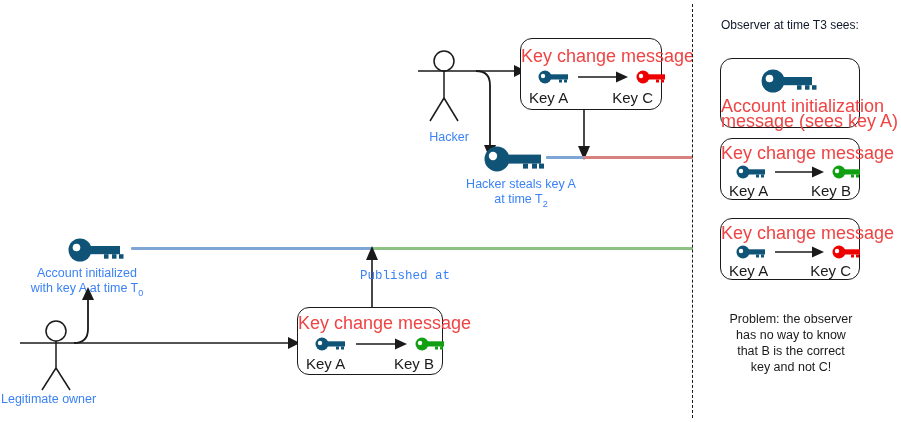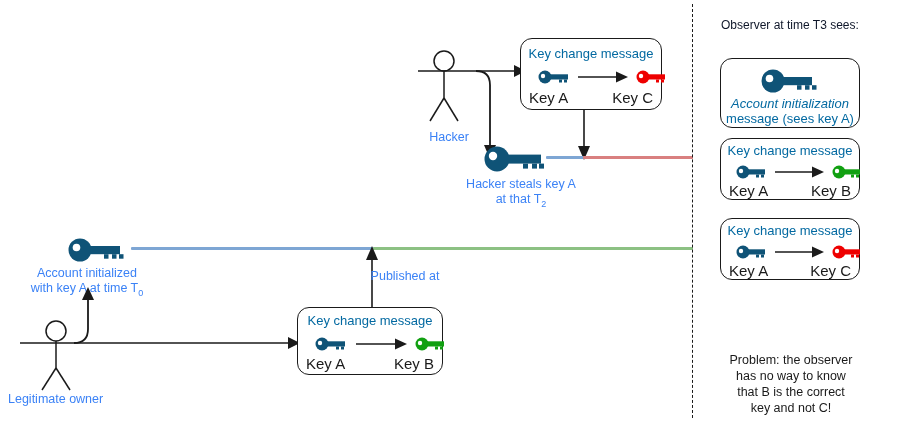--- a/index.html
+++ b/index.html
@@ -26,22 +26,22 @@
     box-sizing: border-box;
     border: 1.4px solid #1a1a1a;
     border-radius: 12px;
     background: #ffffff;
   }
   .msgbox-title {
     position: absolute;
     left: 0;
     right: 0;
     text-align: center;
-    font-size: 13px;
-    color: #0369a1;
+    font-size: 18px;
+    color: #ef4444;
     white-space: nowrap;
   }
   .keylabel {
     position: absolute;
     font-size: 15px;
     color: #1a1a1a;
     white-space: nowrap;
   }
 
   
@@ -60,21 +60,20 @@
     font-size: 12px;
     color: #0f172a;
     white-space: nowrap;
   }
   .panel-note {
     position: absolute;
     font-size: 12.5px;
     line-height: 16px;
     text-align: center;
     color: #1a1a1a;
-    margin-top: 41px;
   }
 
   
   .tl {
     position: absolute;
     height: 3px;
     border-radius: 1px;
   }
 
   
@@ -147,21 +146,21 @@
     <rect x="26" y="8.6" width="34" height="9" fill="#0f5377"></rect>
     <rect x="42" y="17.6" width="5" height="5" fill="#0f5377"></rect>
     <rect x="51" y="17.6" width="5" height="5" fill="#0f5377"></rect>
     <rect x="58" y="17.6" width="5" height="5" fill="#0f5377"></rect>
   </svg>
   <div class="tl" style="left:546px; top:156px; width:38px; background:#7ea6d4;"></div>
   <div class="tl" style="left:583px; top:156px; width:110px; background:#d98080;"></div>
 
   <div class="lbl center" style="left:441px; top:177px; width:160px;">Hacker steals key A</div>
   <div class="lbl center" style="left:441px; top:192px; width:160px;">
-    <span>at that T</span><sub>2</sub>
+    <span>at time T</span><sub>2</sub>
   </div>
 
   <svg class="abs" style="left:66px; top:238px; width:60px; height:24px;">
     <circle cx="14" cy="12" r="11.5" fill="#0f5377"></circle>
     <circle cx="10.5" cy="9.5" r="3.8" fill="#ffffff"></circle>
     <rect x="23" y="8" width="31" height="8.2" fill="#0f5377"></rect>
     <rect x="38" y="16.2" width="4.5" height="4.5" fill="#0f5377"></rect>
     <rect x="46" y="16.2" width="4.5" height="4.5" fill="#0f5377"></rect>
     <rect x="53" y="16.2" width="4.5" height="4.5" fill="#0f5377"></rect>
   </svg>
@@ -172,21 +171,21 @@
   <div class="lbl center" style="left:-8px; top:281px; width:190px;">
     <span>with key A at time T</span><sub>0</sub>
   </div>
 
   <svg class="abs" style="left:32px; top:320px; width:60px; height:72px;">
     <circle class="stroke" cx="24" cy="11" r="10" stroke-width="1.5"></circle>
     <line class="stroke" x1="24" y1="21" x2="24" y2="48" stroke-width="1.5"></line>
     <line class="stroke" x1="24" y1="48" x2="10" y2="70" stroke-width="1.5"></line>
     <line class="stroke" x1="24" y1="48" x2="38" y2="70" stroke-width="1.5"></line>
   </svg>
-  <div class="lbl" style="left:8px; top:392px;">Legitimate owner</div>
+  <div class="lbl" style="left:1px; top:392px;">Legitimate owner</div>
 
   <svg class="abs" style="left:20px; top:290px; width:290px; height:70px;">
 
     <line class="stroke" x1="0" y1="53" x2="268" y2="53" stroke-width="1.6"></line>
     <polygon points="268,47 280,53 268,59" fill="#1a1a1a"></polygon>
 
     <path class="stroke" d="M 54 53 Q 68 53 68 39 L 68 8" stroke-width="1.8"></path>
     <polygon points="62,10 74,10 68,-3" fill="#1a1a1a"></polygon>
   </svg>
 
@@ -212,36 +211,36 @@
     </svg>
     <div class="keylabel" style="left:8px; top:47px;">Key A</div>
     <div class="keylabel" style="right:8px; top:47px;">Key B</div>
   </div>
 
   <svg class="abs" style="left:366px; top:246px; width:14px; height:62px;">
     <line class="stroke" x1="6" y1="12" x2="6" y2="62" stroke-width="1.6"></line>
     <polygon points="0,14 12,14 6,0" fill="#1a1a1a"></polygon>
   </svg>
 
-  <div class="lbl center" style="left:340px; top:269px; width:130px;">Published at</div>
+  <div class="lbl center" style="left:340px; top:269px; width:130px;font-family:Liberation Mono, monospace;">Published at</div>
 
   <div class="divider" style="left:692px; top:4px; height:414px;"></div>
 
   <div class="panel-title" style="left:721px; top:18px;">Observer at time T3 sees:</div>
 
   <div class="msgbox" style="left:720px; top:58px; width:140px; height:70px;">
     <svg class="abs" style="left:38px; top:10px; width:64px; height:24px;">
       <circle cx="14" cy="12" r="11.5" fill="#0f5377"></circle>
       <circle cx="10.5" cy="9.5" r="3.8" fill="#ffffff"></circle>
       <rect x="23" y="8" width="30" height="8.2" fill="#0f5377"></rect>
       <rect x="38" y="16.2" width="4.5" height="4.5" fill="#0f5377"></rect>
       <rect x="46" y="16.2" width="4.5" height="4.5" fill="#0f5377"></rect>
       <rect x="53" y="16.2" width="4.5" height="4.5" fill="#0f5377"></rect>
     </svg>
-    <div class="msgbox-title" style="top:37px;font-style:italic;">Account initialization</div>
+    <div class="msgbox-title" style="top:37px;">Account initialization</div>
     <div class="msgbox-title" style="top:52px;">message (sees key A)</div>
   </div>
 
   <div class="msgbox" style="left:720px; top:138px; width:140px; height:62px;">
     <div class="msgbox-title" style="top:4px;">Key change message</div>
     <svg class="abs" style="left:0; top:23px; width:140px; height:20px;">
       <g>
         <circle cx="22" cy="10" r="6.5" fill="#0f5377"></circle>
         <circle cx="20" cy="9" r="2.2" fill="#ffffff"></circle>
         <rect x="27" y="7.3" width="17" height="5.2" fill="#0f5377"></rect>

